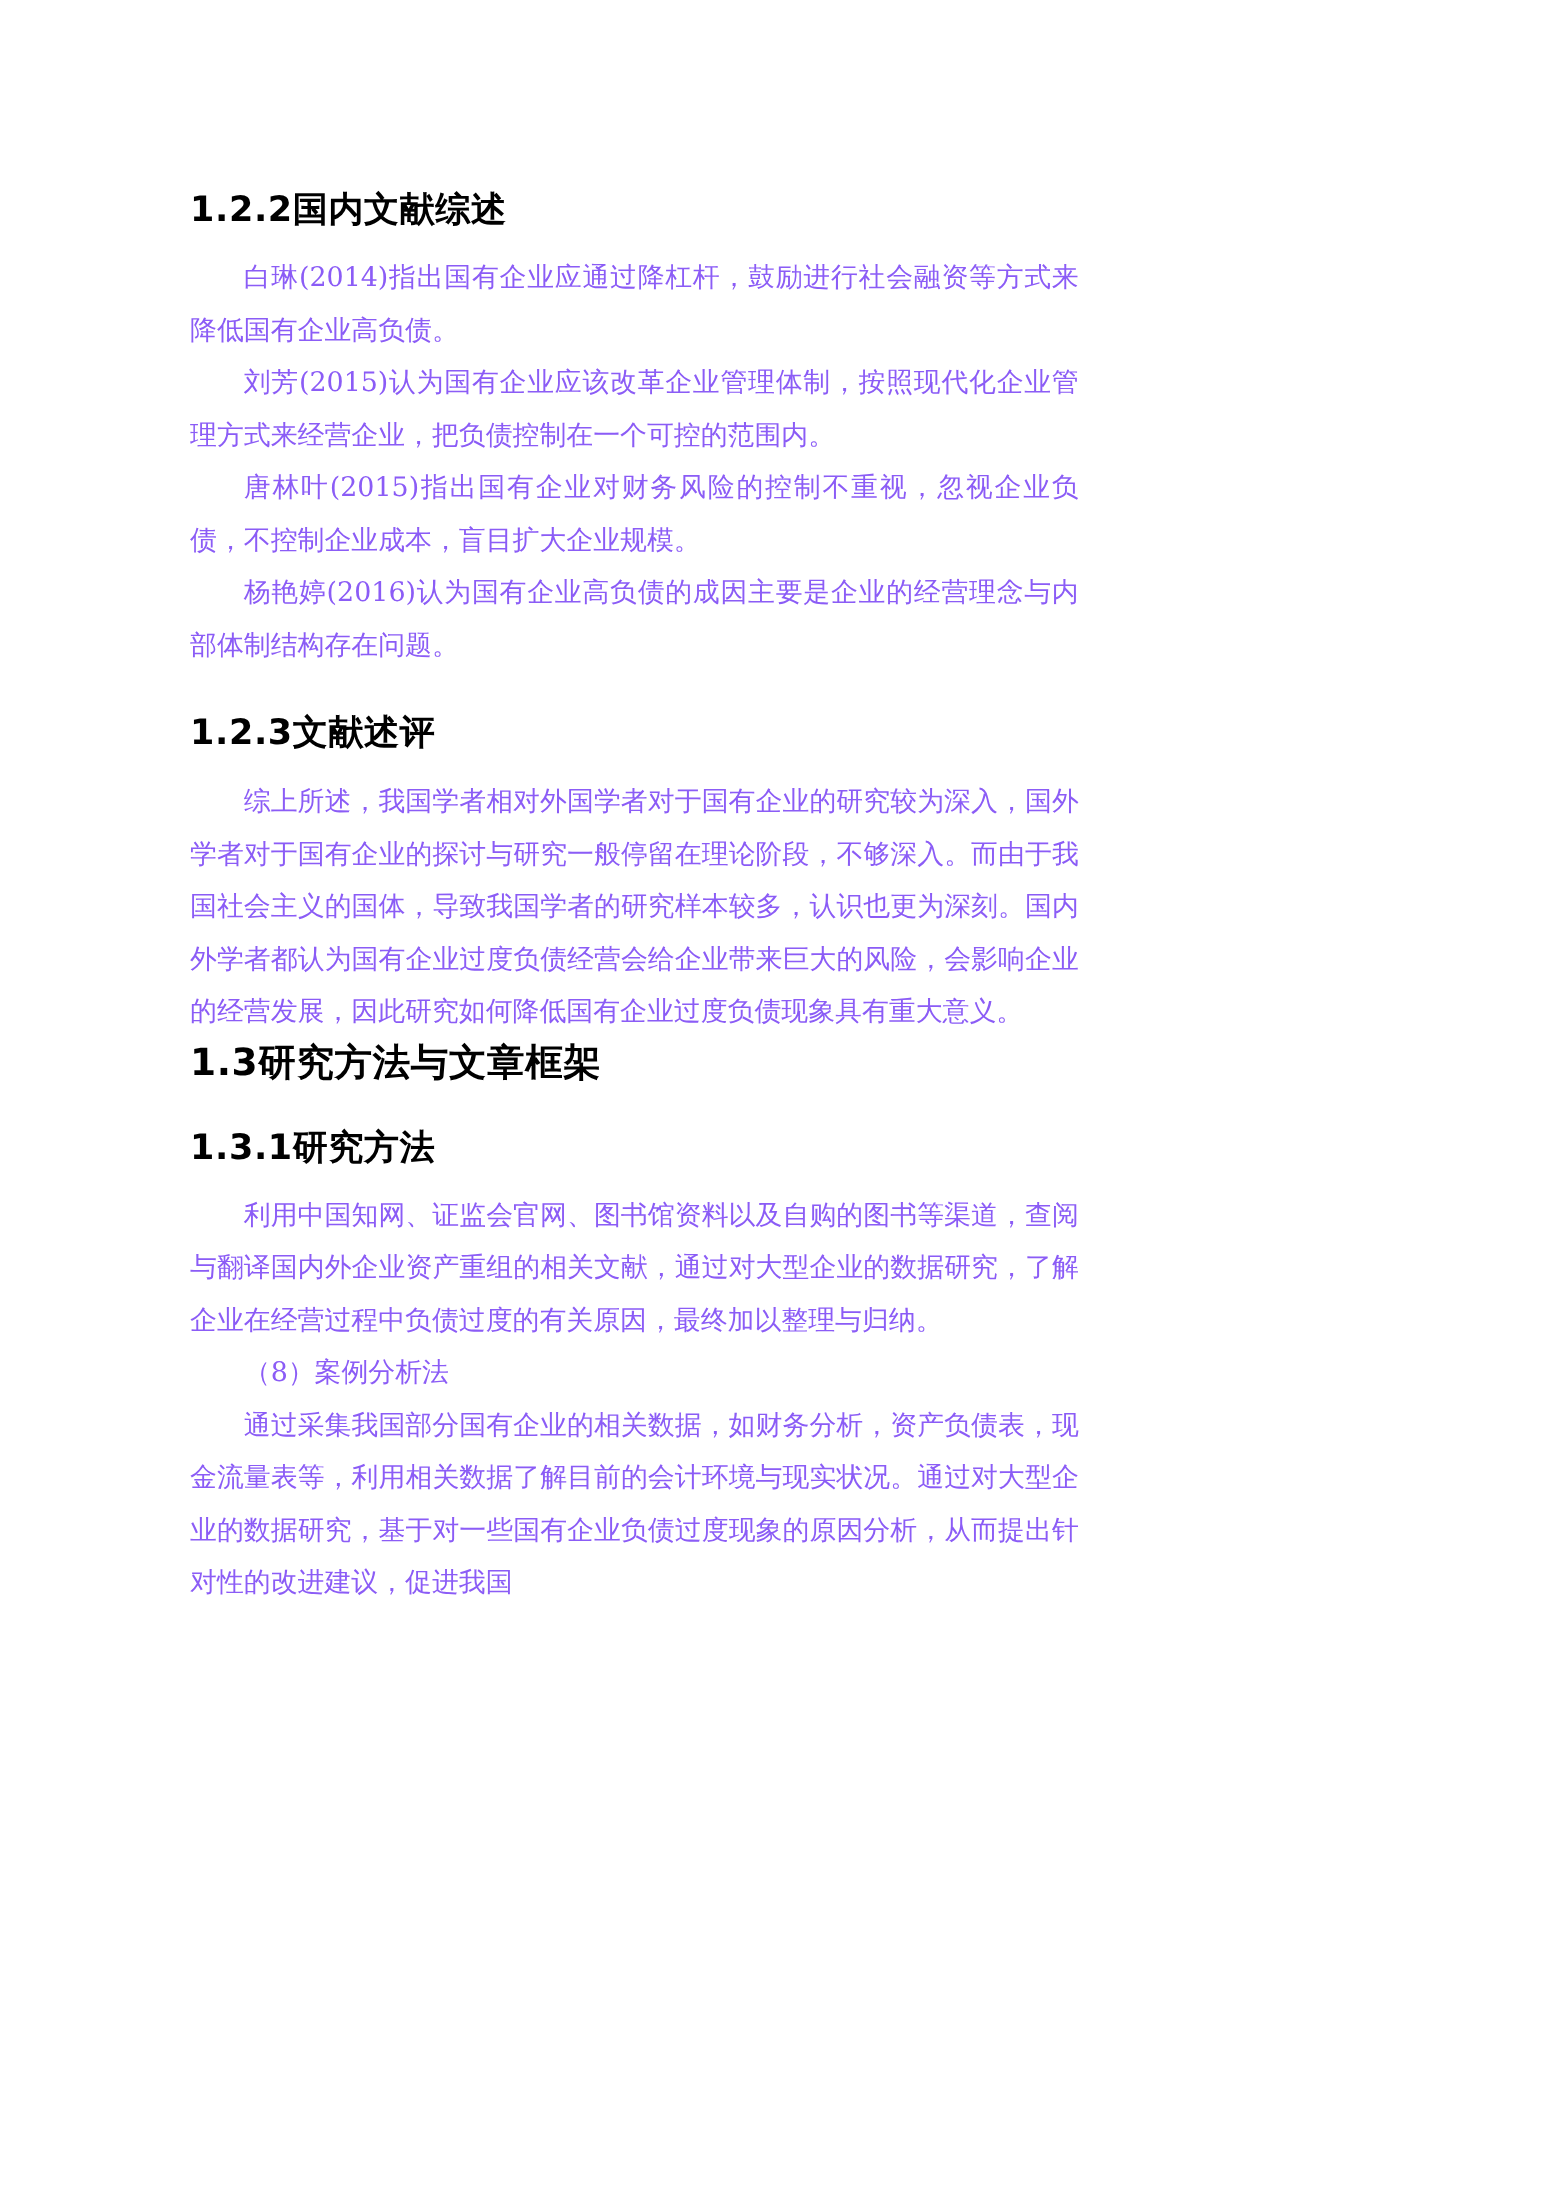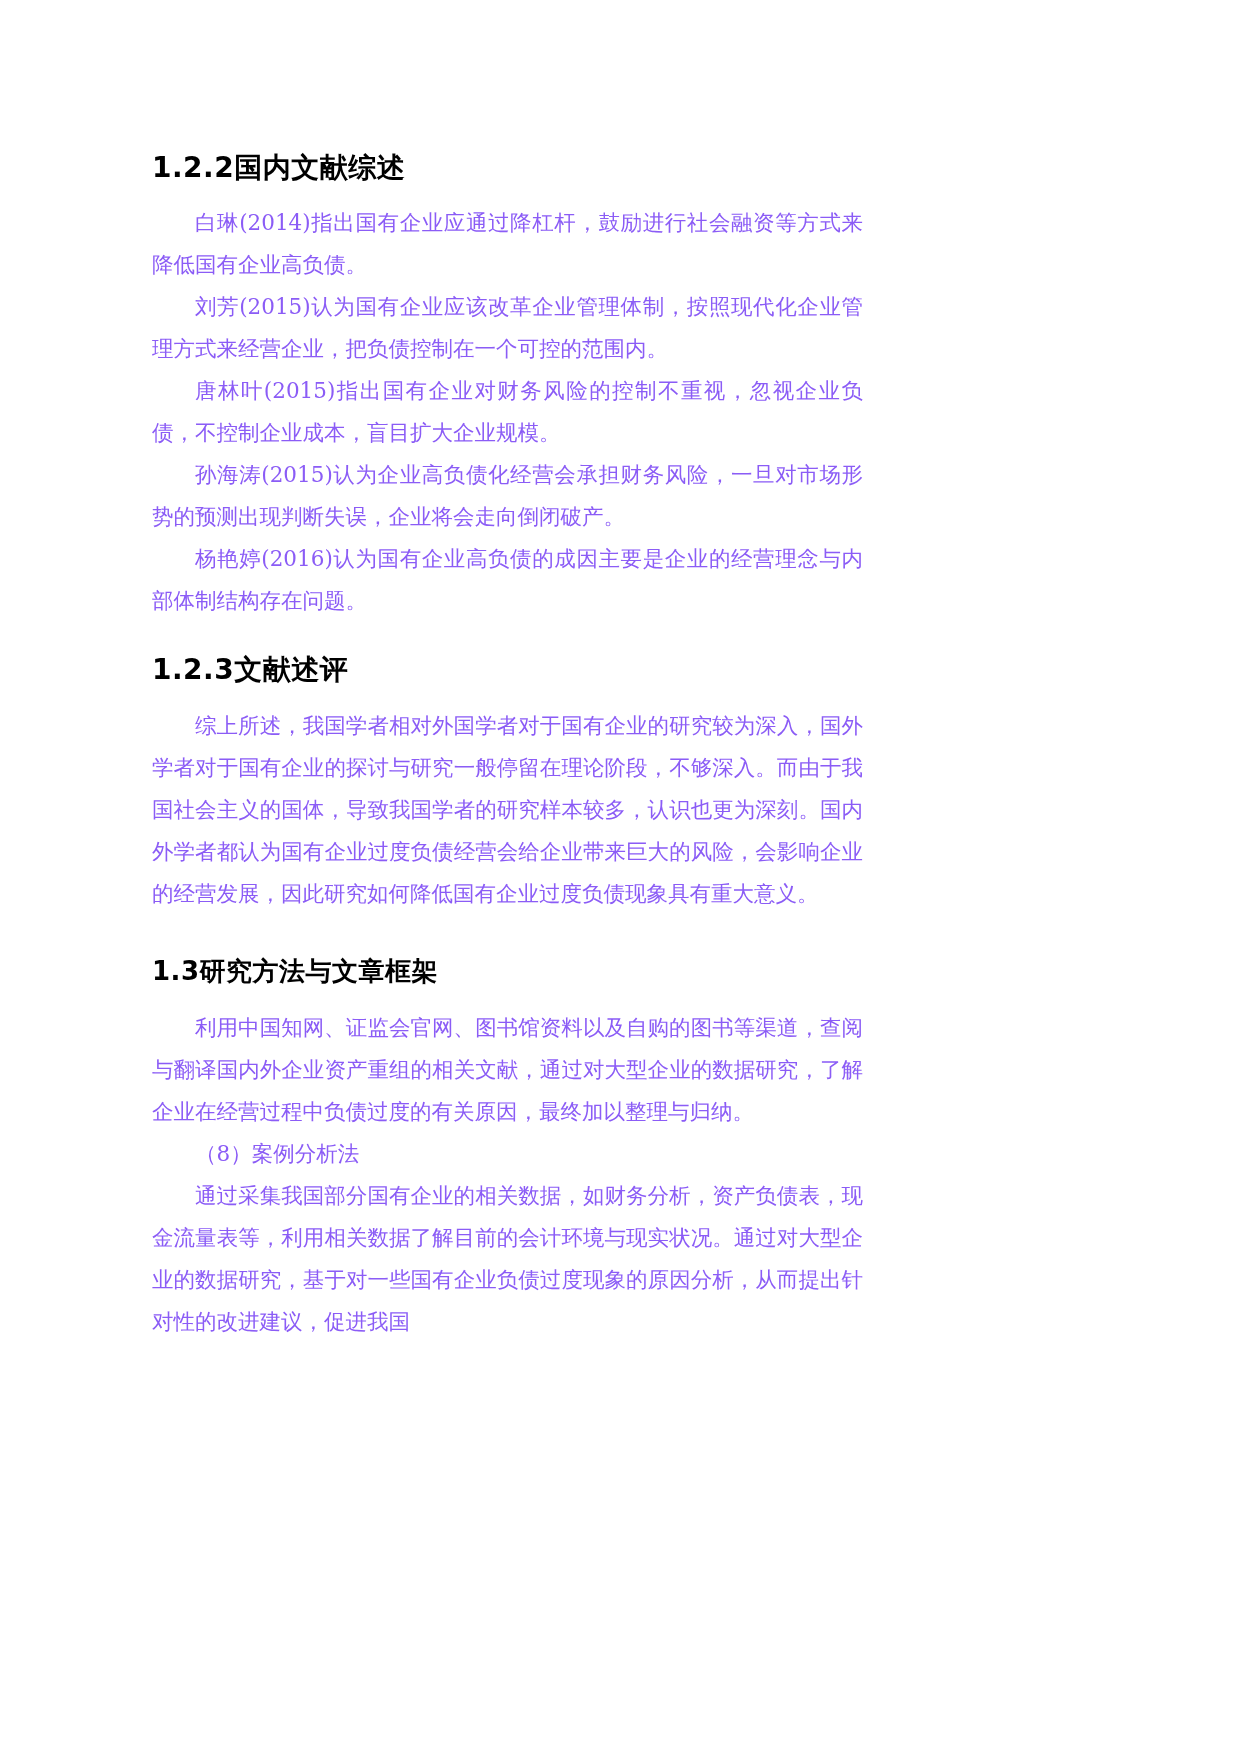--- a/index.html
+++ b/index.html
@@ -27,22 +27,21 @@
   h2.heading {
     font-family: "DejaVu Sans", "Liberation Sans", sans-serif;
     font-weight: bold;
     font-size: 28px;
     line-height: 1.3;
     margin: 0 0 14px 0;
     letter-spacing: 0.5px;
     color: #000;
   }
   h2.heading.h-major {
-    font-size: 26px;
-    margin-top: 40px;
+    font-size: 30px;
     margin-bottom: 18px;
   }
   h2.heading.h-sub {
     font-size: 28px;
     margin-top: 30px;
     margin-bottom: 16px;
   }
   h2.heading.first {
     margin-top: 0;
   }
@@ -60,26 +59,26 @@
 </head>
 <body>
 
 <div class="page">
   <div class="doc-body">
 
     <h2 class="heading h-sub first">1.2.2国内文献综述</h2>
     <p class="para">白琳(2014)指出国有企业应通过降杠杆，鼓励进行社会融资等方式来降低国有企业高负债。</p>
     <p class="para">刘芳(2015)认为国有企业应该改革企业管理体制，按照现代化企业管理方式来经营企业，把负债控制在一个可控的范围内。</p>
     <p class="para">唐林叶(2015)指出国有企业对财务风险的控制不重视，忽视企业负债，不控制企业成本，盲目扩大企业规模。</p>
-    <p class="para">孙海涛(2015)认为企业高负债化经营会承担财务风险，一旦对市场形势的预测出现判断失误，企业将会走向倒闭破产。</p>
     <p class="para">杨艳婷(2016)认为国有企业高负债的成因主要是企业的经营理念与内部体制结构存在问题。</p>
 
     <h2 class="heading h-sub">1.2.3文献述评</h2>
     <p class="para">综上所述，我国学者相对外国学者对于国有企业的研究较为深入，国外学者对于国有企业的探讨与研究一般停留在理论阶段，不够深入。而由于我国社会主义的国体，导致我国学者的研究样本较多，认识也更为深刻。国内外学者都认为国有企业过度负债经营会给企业带来巨大的风险，会影响企业的经营发展，因此研究如何降低国有企业过度负债现象具有重大意义。</p>
 
     <h2 class="heading h-major">1.3研究方法与文章框架</h2>
 
+    <h2 class="heading h-sub">1.3.1研究方法</h2>
     <p class="para">利用中国知网、证监会官网、图书馆资料以及自购的图书等渠道，查阅与翻译国内外企业资产重组的相关文献，通过对大型企业的数据研究，了解企业在经营过程中负债过度的有关原因，最终加以整理与归纳。</p>
     <p class="para">（8）案例分析法</p>
     <p class="para">通过采集我国部分国有企业的相关数据，如财务分析，资产负债表，现金流量表等，利用相关数据了解目前的会计环境与现实状况。通过对大型企业的数据研究，基于对一些国有企业负债过度现象的原因分析，从而提出针对性的改进建议，促进我国</p>
 
   </div>
 </div>
 
 </body></html>

